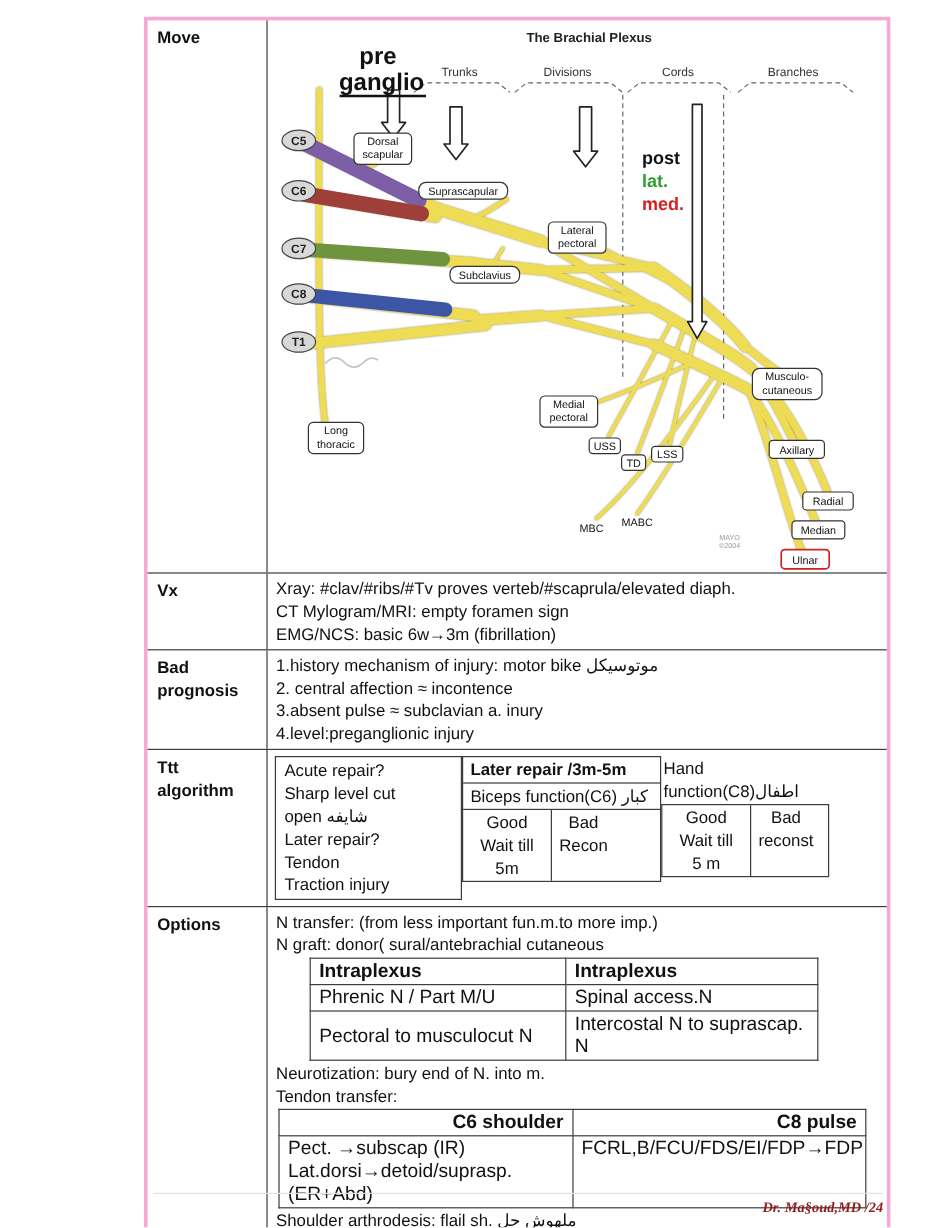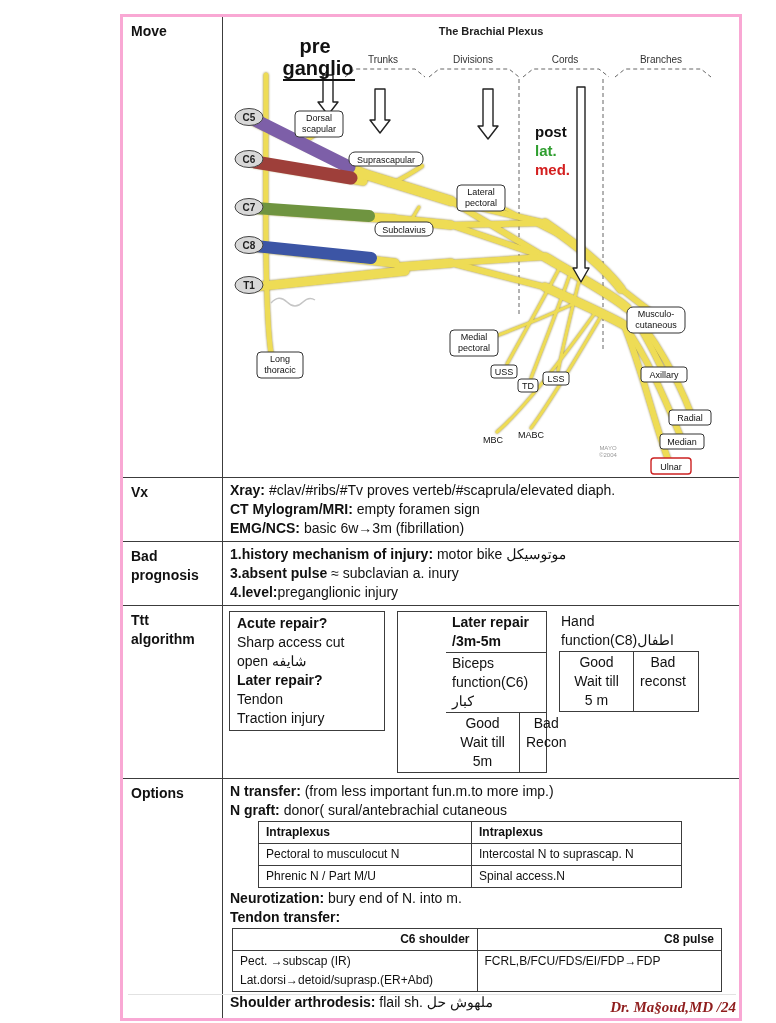--- a/index.html
+++ b/index.html
@@ -5,48 +5,48 @@
   html,body{margin:0;padding:0;background:#fff;}
   .page{position:relative;width:776px;height:1023px;background:#fff;overflow:hidden;
         font-family:"Liberation Sans",sans-serif;font-size:14px;color:#111;}
   .doc{position:absolute;left:120px;top:14px;width:616px;border:3px solid #f9a8d4;background:#fff;}
   .trow{display:flex;}
   .trow + .trow{border-top:1px solid #3c3c3c;}
   .tlabel{width:100px;min-width:100px;border-right:1px solid #3c3c3c;padding:5px 6px 4px 8px;
           font-weight:700;box-sizing:border-box;line-height:19px;}
   .tcell{flex:1;padding:3px 7px;box-sizing:border-box;line-height:19px;}
   .diagram-cell{padding:0;height:460px;overflow:hidden;}
-  .line b{font-weight:700;}
+  .line b{font-weight:400;}
   
-  .ttt-cell{display:flex;gap:12px;padding:5px 6px;min-height:118px;align-items:flex-start;}
+  .ttt-cell{display:flex;padding:5px 6px;min-height:118px;align-items:flex-start;}
   .acute-box{border:1px solid #3c3c3c;width:156px;padding:2px 7px;box-sizing:border-box;line-height:19px;}
-  .mid-box{border:1px solid #3c3c3c;width:150px;box-sizing:border-box;padding-left:48px;}
+  .mid-box{border:1px solid #3c3c3c;width:166px;box-sizing:border-box;}
   .mid-title{font-weight:700;padding:1px 6px;border-bottom:1px solid #3c3c3c;}
   .mid-sub{padding:1px 6px;border-bottom:1px solid #3c3c3c;}
   .mini-grid{display:flex;text-align:center;}
   .mini-grid>div{padding:1px 6px;min-height:57px;box-sizing:border-box;}
   .mini-grid>div:first-child{border-right:1px solid #3c3c3c;width:74px;min-width:74px;}
   .hand-box{width:140px;}
   .hand-sub{padding:1px 2px;}
   .hand-grid{border:1px solid #3c3c3c;display:flex;}
   
   .opt-cell{padding:3px 7px 6px 7px;min-height:225px;}
   table.tbl{border-collapse:collapse;}
-  .tbl td,.tbl th{border:1px solid #3c3c3c;padding:1px 7px;font-size:12px;font-weight:400;
+  .tbl td,.tbl th{border:1px solid #3c3c3c;padding:1px 7px;font-size:16px;font-weight:400;
                   text-align:left;line-height:19px;}
   .tbl th{font-weight:700;}
   .opt-t1{margin:1px 0 1px 28px;width:424px;table-layout:fixed;}
   .opt-t1 .c1{width:198px;}
   .opt-t2{margin:1px 0 1px 2px;width:490px;table-layout:fixed;}
   .opt-t2 th{text-align:right;}
   .opt-t2 td{vertical-align:top;}
   
   .footer-line{position:absolute;left:128px;top:994px;width:608px;border-top:1px solid #e2e2e2;}
   .footer-credit{position:absolute;right:40px;top:999px;color:#8f1d1d;font-weight:700;font-style:italic;
-                 font-family:"Liberation Serif",serif;font-size:15px;}
+                 font-family:"Liberation Serif",serif;font-size:12px;}
   
   .dg-title{font:700 11px "Liberation Sans",sans-serif;fill:#222;}
   .dg-pre{font:700 20px "Liberation Sans",sans-serif;fill:#111;}
   .dg-head{font:10px "Liberation Sans",sans-serif;fill:#333;}
   .dg-lbl{font:9px "Liberation Sans",sans-serif;fill:#111;}
   .dg-root{font:700 10px "Liberation Sans",sans-serif;fill:#222;}
   .dg-post{font:700 15px "Liberation Sans",sans-serif;}
   .dg-wm{font:6px "Liberation Sans",sans-serif;fill:#999;}
   .lblbox{fill:#fff;stroke:#333;stroke-width:1;}
 </style>
@@ -226,31 +226,32 @@
         <div class="line"><b>Xray:</b><span> #clav/#ribs/#Tv proves verteb/#scaprula/elevated diaph.</span></div>
         <div class="line"><b>CT Mylogram/MRI:</b><span> empty foramen sign</span></div>
         <div class="line"><b>EMG/NCS:</b><span> basic 6w→3m (fibrillation)</span></div>
       </div>
     </div>
 
     <div class="trow">
       <div class="tlabel">Bad prognosis</div>
       <div class="tcell">
         <div class="line"><b>1.history mechanism of injury:</b><span> motor bike موتوسيكل</span></div>
+        <div class="line"><b>2. central affection</b><span> ≈  incontence</span></div>
         <div class="line"><b>3.absent pulse</b><span> ≈ subclavian a. inury</span></div>
         <div class="line"><b>4.level:</b><span>preganglionic injury</span></div>
       </div>
     </div>
 
     <div class="trow">
       <div class="tlabel">Ttt algorithm</div>
       <div class="tcell ttt-cell">
         <div class="acute-box">
           <div class="line"><b>Acute repair?</b></div>
-          <div class="line">Sharp access cut</div>
+          <div class="line">Sharp level cut</div>
           <div class="line">open شايفه</div>
           <div class="line"><b>Later repair?</b></div>
           <div class="line">Tendon</div>
           <div class="line">Traction injury</div>
         </div>
         <div class="mid-box">
           <div class="mid-title">Later repair /3m-5m</div>
           <div class="mid-sub">Biceps function(C6) كبار</div>
           <div class="mini-grid">
             <div>
@@ -286,26 +287,26 @@
       <div class="tcell opt-cell">
         <div class="line"><b>N transfer:</b><span> (from less important fun.m.to more imp.)</span></div>
         <div class="line"><b>N graft:</b><span> donor( sural/antebrachial cutaneous</span></div>
         <table class="tbl opt-t1">
           <tbody>
               <tr>
             <th class="c1">Intraplexus</th>
             <th>Intraplexus</th>
           </tr>
           <tr>
+            <td>Phrenic N   /  Part M/U</td>
+            <td>Spinal access.N</td>
+          </tr>
+          <tr>
             <td>Pectoral  to musculocut N</td>
             <td>Intercostal N to suprascap. N</td>
-          </tr>
-          <tr>
-            <td>Phrenic N   /  Part M/U</td>
-            <td>Spinal access.N</td>
           </tr>
         </tbody>
           </table>
         <div class="line"><b>Neurotization:</b><span> bury end of N. into m.</span></div>
         <div class="line"><b>Tendon transfer:</b></div>
         <table class="tbl opt-t2">
           <tbody>
               <tr>
             <th>C6 shoulder</th>
             <th>C8 pulse</th>

